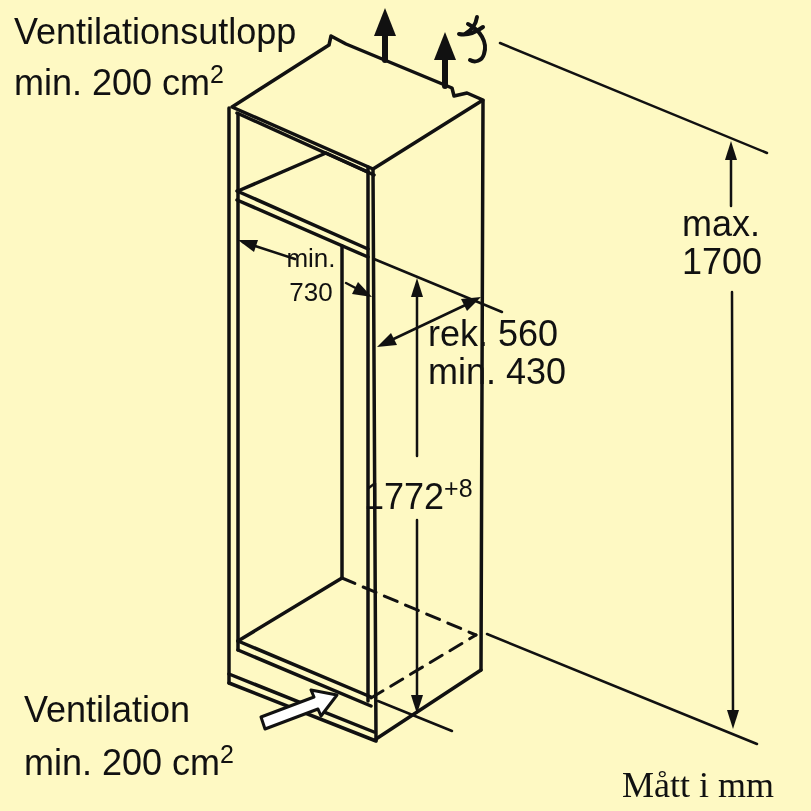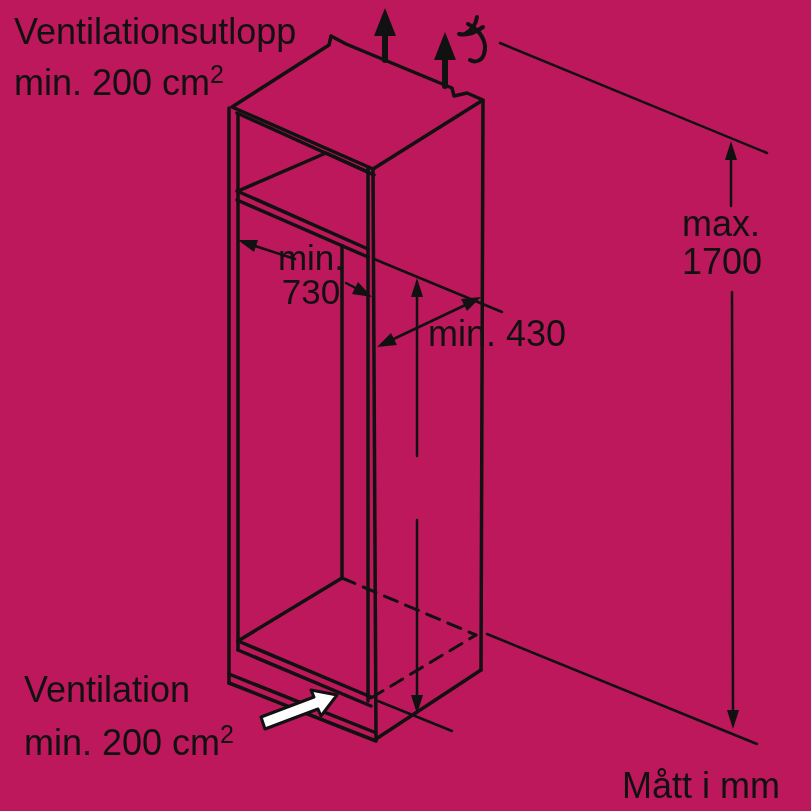--- a/index.html
+++ b/index.html
@@ -1,39 +1,39 @@
 <!DOCTYPE html>
 <html><head>
 <meta charset="utf-8">
 <style>
   html,body{margin:0;padding:0;background:#ffffff;}
   .stage{
     position:relative;
     width:811px;height:811px;
-    background:#be185d;
+    background:#fef9c3;
     overflow:hidden;
     font-family:"Liberation Sans", sans-serif;
     color:#111111;
   }
   .artwork{position:absolute;left:0;top:0;}
   .label{
     position:absolute;
     font-size:36px;
     line-height:43px;
     white-space:nowrap;
     color:#111111;
   }
   .label .sup{font-size:25px;vertical-align:12px;}
   .lbl-vent-top{left:14px;top:10px;}
   .lbl-max{left:682px;top:205px;width:102px;text-align:left;line-height:38px;}
-  .lbl-width{left:254px;top:241px;width:114px;text-align:center;font-size:35px;line-height:34px;}
+  .lbl-width{left:254px;top:241px;width:114px;text-align:center;font-size:26px;line-height:34px;}
   .lbl-depth{left:428px;top:315px;line-height:38px;}
   .lbl-height{left:364px;top:467px;}
-  .lbl-vent-bottom{left:24px;top:668px;line-height:44px;}
-  .lbl-units{left:622px;top:764px;}
+  .lbl-vent-bottom{left:24px;top:688px;line-height:44px;}
+  .lbl-units{left:622px;top:764px;font-family:Liberation Serif, serif;}
 </style>
 </head>
 <body>
 
 <div class="stage">
 
   <svg class="artwork" width="811" height="811" viewBox="0 0 811 811" fill="none" stroke="#111111" stroke-linecap="round" stroke-linejoin="round">
 
     <g stroke-width="3.5">
 
@@ -128,23 +128,27 @@
     <div>max.</div>
     <div>1700</div>
   </div>
 
   <div class="label lbl-width">
     <div>min.</div>
     <div>730</div>
   </div>
 
   <div class="label lbl-depth">
+    <div>rek. 560</div>
     <div>min. 430</div>
   </div>
 
+  <div class="label lbl-height">
+    <span>1772</span><span class="sup">+8</span>
+  </div>
 
   <div class="label lbl-vent-bottom">
     <div>Ventilation</div>
     <div><span>min. 200 cm</span><span class="sup">2</span></div>
   </div>
 
   <div class="label lbl-units">
     <span>Mått i mm</span>
   </div>
 

